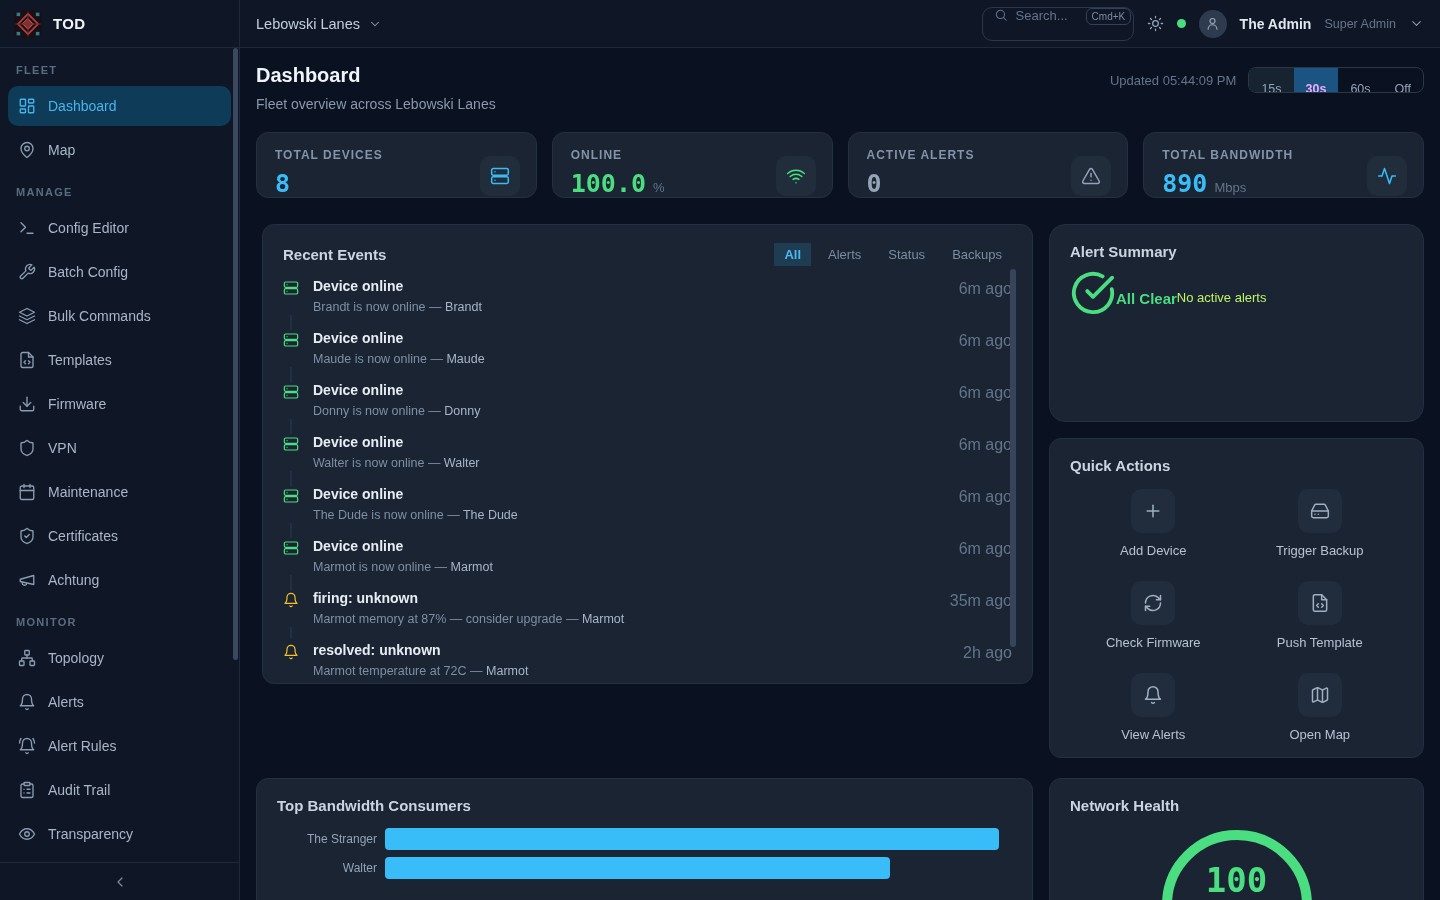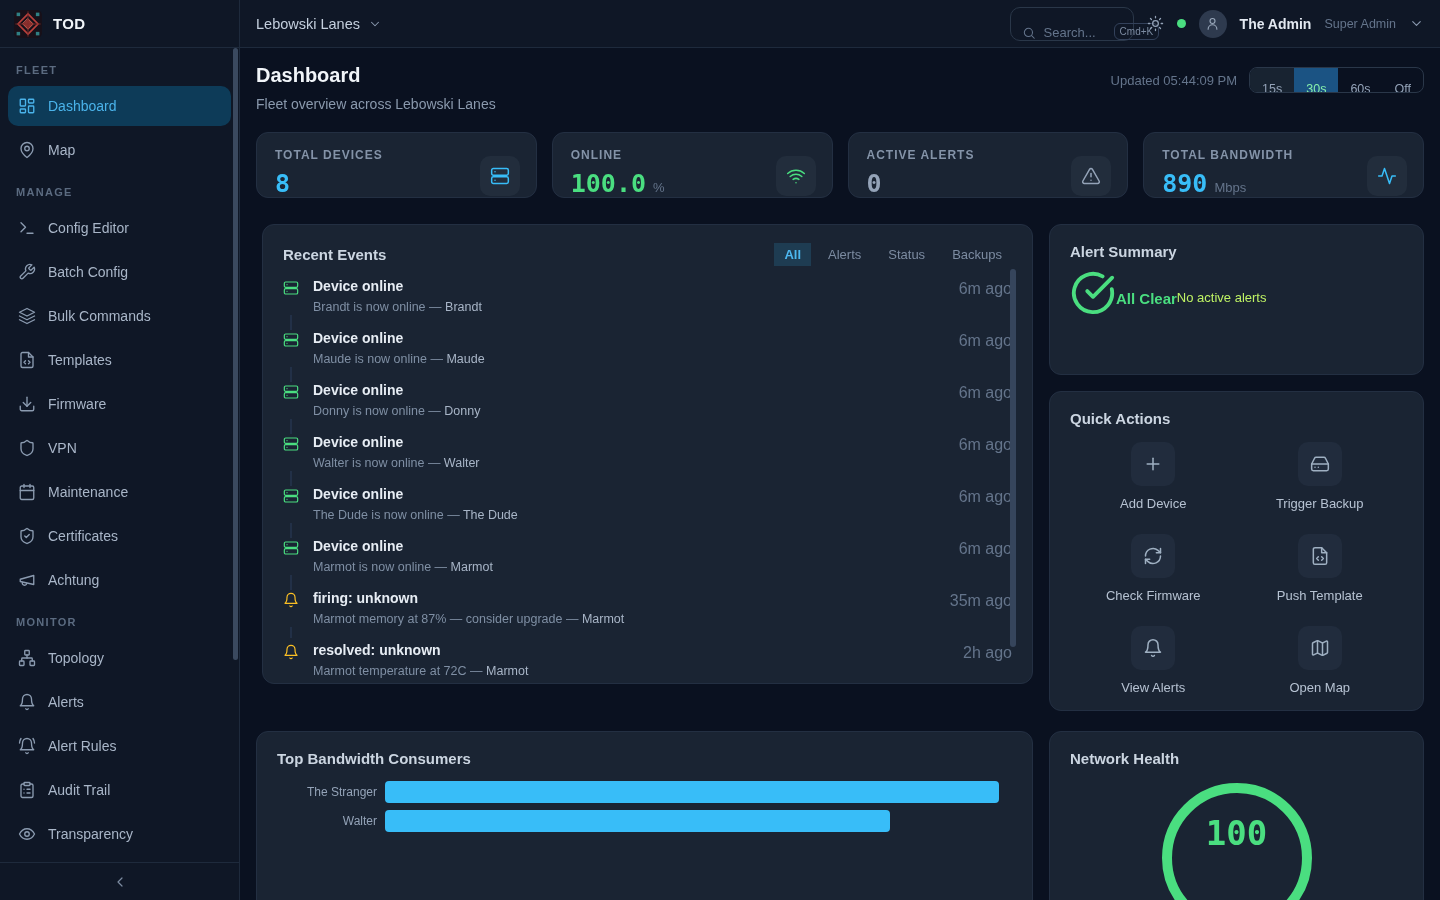--- a/index.html
+++ b/index.html
@@ -15,21 +15,21 @@
   .topbar { position:fixed; top:0; left:0; right:0; height:48px; background:#0f1726;
             border-bottom:1px solid #1e2a3c; display:flex; align-items:center; z-index:30; }
   .topbar-brand { width:240px; height:48px; display:flex; align-items:center; gap:11px;
                   padding-left:14px; border-right:1px solid #1e2a3c; flex:0 0 auto; }
   .logo-box { width:28px; height:28px; border-radius:5px; overflow:hidden; }
   .brand-name { font-weight:700; font-size:15px; letter-spacing:.4px; color:#f2f6fa; }
   .org-switcher { display:flex; align-items:center; gap:8px; margin-left:16px; color:#c4cfdd;
                   font-size:14.5px; cursor:pointer; }
   .org-switcher .chev { color:#8b9ab0; }
   .topbar-right { margin-left:auto; display:flex; align-items:center; gap:13px; padding-right:16px; }
-  .searchbox { display:flex; align-items:flex-end; gap:8px; width:124px; height:34px;
+  .searchbox { display:flex; align-items:flex-start; gap:8px; width:152px; height:34px;
                border:1px solid #2a3749; border-radius:10px; padding:0 8px 0 11px; color:#64748b; }
   .searchbox input { background:transparent; border:none; outline:none; color:#a7b4c6; width:62px;
                      font-size:13px; font-family:"Liberation Sans", sans-serif; }
   .searchbox input::placeholder { color:#64748b; }
   .kbd { border:1px solid #33415a; border-radius:6px; font-size:10px; padding:2px 5px; color:#7c8ba1; white-space:nowrap; }
   .theme-btn { color:#94a3b8; display:flex; cursor:pointer; }
   .status-dot { width:9px; height:9px; border-radius:50%; background:#4ade80; }
   .avatar { width:28px; height:28px; border-radius:50%; background:#2e3a4e; color:#9aa8bb;
             display:flex; align-items:center; justify-content:center; }
   .user-name { font-size:14px; font-weight:600; color:#e2e8f0; }
@@ -55,21 +55,21 @@
   
   .main { position:absolute; top:48px; left:240px; right:0; bottom:0; padding:16px; overflow:hidden; }
   .page-head { display:flex; justify-content:space-between; align-items:flex-start; }
   .page-title { font-size:20px; font-weight:700; color:#f1f5f9; }
   .page-sub { margin-top:9px; font-size:14px; color:#8a99ad; }
   .head-right { display:flex; align-items:center; gap:12px; margin-top:3px; }
   .updated { font-size:13px; color:#64748b; }
   .interval-group { display:flex; border:1px solid #2a3749; border-radius:8px; overflow:hidden; height:26px; }
   .interval { font-size:12.5px; color:#94a3b8; line-height:26px; padding:8px 12px; cursor:pointer; }
   .interval.shaded { background:#182331; }
-  .interval.active { background:#1b5383; color:#86efac; font-weight:400; }
+  .interval.active { background:#1b5383; color:#f0abfc; font-weight:700; }
 
   
   .stats { display:grid; grid-template-columns:repeat(4,1fr); gap:15px; margin-top:20px; }
   .stat-card { position:relative; height:66px; background:#1a2433; border:1px solid #232f42;
                border-radius:12px; padding:15px 18px; }
   .stat-label { font-size:12px; letter-spacing:1px; color:#8493a8; font-weight:600; }
   .stat-value-row { margin-top:7px; display:flex; align-items:baseline; gap:7px; }
   .stat-value { font-family:"DejaVu Sans Mono", monospace; font-size:25px; font-weight:700; }
   .stat-suffix { font-size:13px; color:#64748b; }
   .stat-chip { position:absolute; right:16px; top:23px; width:40px; height:40px; border-radius:10px;
@@ -90,21 +90,21 @@
   .ev-list::before { content:""; position:absolute; left:7px; top:8px; height:352px; width:2px; background:#223047; }
   .ev-item { display:flex; gap:14px; margin-bottom:15px; position:relative; }
   .ev-ico { width:16px; flex:0 0 16px; background:#1a2433; padding:2px 0; z-index:1; }
   .ev-body { flex:1; }
   .ev-title { font-size:14px; font-weight:600; color:#e7edf4; line-height:17px; }
   .ev-sub { margin-top:5px; font-size:12.5px; color:#7f8fa4; line-height:15px; }
   .ev-dev { color:#a8b5c7; }
   .ev-time { font-size:16px; color:#64748b; white-space:nowrap; padding-top:2px; }
   .ev-scrollthumb { position:absolute; right:16px; top:44px; width:6px; height:378px; background:#36455c; border-radius:3px; }
 
-  .alert-summary { height:151px; }
+  .alert-summary { height:198px;border-radius:16px; }
   .as-body { display:flex; flex-direction:row; align-items:center; margin-top:10px; }
   .as-status { margin-top:11px; font-size:15px; font-weight:600; color:#4ade80; }
   .as-note { margin-top:9px; font-size:13px; color:#bef264; }
 
   .quick-actions { height:320px; margin-top:16px; }
   .qa-grid { display:grid; grid-template-columns:1fr 1fr; row-gap:23px; margin-top:15px; }
   .qa-item { display:flex; flex-direction:column; align-items:center; cursor:pointer; }
   .qa-tile { width:44px; height:44px; border-radius:10px; background:#212c3d; color:#9fb0c2;
              display:flex; align-items:center; justify-content:center; }
   .qa-label { margin-top:10px; font-size:13px; color:#b6c2d2; }

